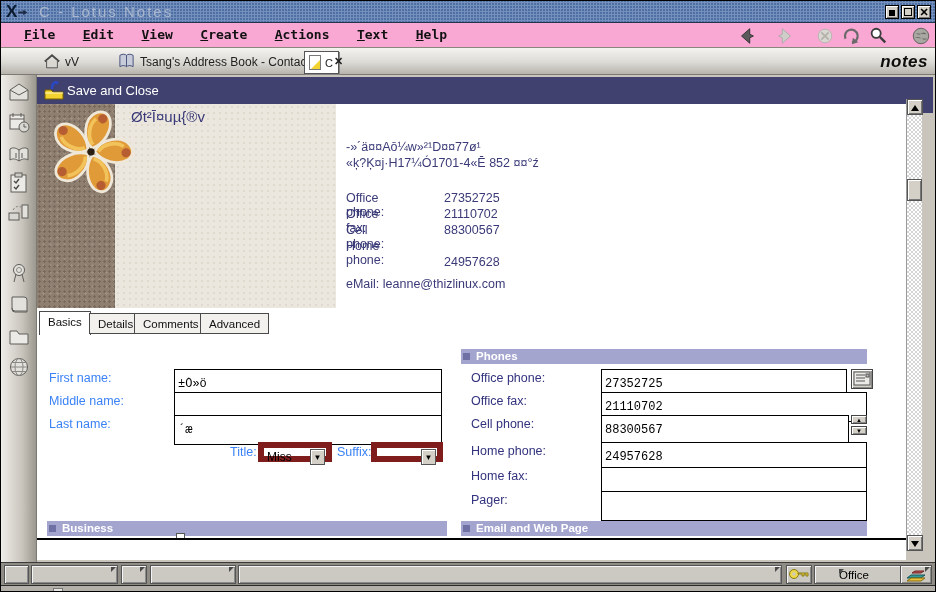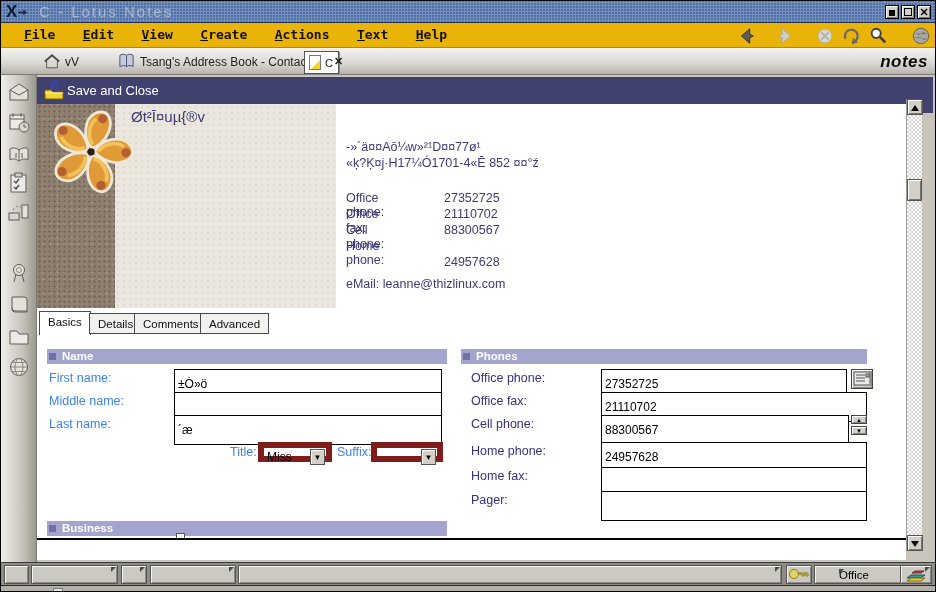--- a/index.html
+++ b/index.html
@@ -17,21 +17,21 @@
   #winmenu .pin { display:inline-block; width:9px; height:9px; background:#1a2a44; clip-path:polygon(0 40%,55% 40%,55% 20%,100% 50%,55% 80%,55% 60%,0 60%); vertical-align:middle; margin-left:1px; }
   #wtitle { left:38px; top:2px; font-size:15px; letter-spacing:2px; color:#a9b6cd; }
   .winbtn { top:4px; width:14px; height:14px; background:#d4d0c8; border:1px solid #000;
     box-shadow:inset 1px 1px 0 #fff, inset -1px -1px 0 #777; text-align:center; }
   .winbtn span { display:block; }
   #btn-min span { width:6px; height:6px; background:#000; margin:4px auto 0; }
   #btn-max span { width:8px; height:8px; border:1.5px solid #000; margin:2px auto 0; }
   #btn-close span { font-size:11px; font-weight:bold; line-height:12px; color:#000; }
 
   
-  #menubar { left:0; top:22px; width:936px; height:25px; background:#eab308; border-bottom:1px solid #8a867e; }
+  #menubar { left:0; top:22px; width:936px; height:25px; background:#f9a8d4; border-bottom:1px solid #8a867e; }
   .menu-item { display:inline-block; font-family:"DejaVu Sans Mono", monospace; font-weight:bold;
     font-size:13px; color:#111; margin-left:23px; line-height:24px; }
   .menu-item::first-letter { text-decoration:underline; }
   .navico { top:25px; width:22px; height:20px; }
 
   
   #tabbar { left:0; top:47px; width:936px; height:27px;
     background:linear-gradient(#f4f3f0,#dcdad5 55%,#b7b4ad); border-bottom:1px solid #7d7a74; }
   .tlabel { font-size:12px; color:#222; top:7px; }
   #doc-tab { left:303px; top:3px; width:35px; height:23px; background:#fff; border:1px solid #555;
@@ -71,21 +71,21 @@
   .ftab.active { top:207px; height:24px; background:#fff; border-bottom:none; font-weight:normal; }
 
   
   .sechdr { height:15px; background:#a3a5cf; color:#fff; font-weight:bold; font-size:11.5px; line-height:15px; }
   .sechdr i { position:absolute; left:2px; top:4px; width:7px; height:7px; background:#6f71a4; }
   .sechdr span { margin-left:15px; font-style:normal; }
 
   .flabel { font-size:12.5px; color:#3b82f6; }
   .flabel.blue { color:#32327e; }
   .finput { height:19px; background:#fff; border:1px solid #000; font-size:12px; color:#000;
-    font-family:Liberation Sans, sans-serif; padding:14px 3px; }
+    font-family:Liberation Mono, monospace; padding:14px 3px; }
   .dropdown { height:20px; background:#fff; border:6px solid #7f1d1d; }
   .dropdown .dval { position:absolute; left:3px; top:2px; font-size:12px; color:#000; }
   .dropbtn { position:absolute; right:1px; top:1px; width:15px; height:16px; background:#d4d0c8;
     border:1px solid #555; box-shadow:inset 1px 1px 0 #fff; font-size:8px; line-height:15px; text-align:center; color:#000; }
   .minibtn { background:#d4d0c8; border:1px solid #444; box-shadow:inset 1px 1px 0 #fff, inset -1px -1px 0 #888; }
   #clipline { left:0px; top:434px; width:869px; height:2px; background:#000; }
 
   
   #vscroll { left:905px; top:98px; width:16px; height:452px;
     background:repeating-conic-gradient(#ffffff 0 25%, #d4d4d4 0 50%) 0 0/4px 4px; border-left:1px solid #9a9a9a; }
@@ -296,23 +296,23 @@
           <span class="ivalue navytxt">24957628</span>
         </div>
       <span class="abs navytxt" style="top:137px">eMail: leanne@thizlinux.com</span>
     </div>
 
     <div class="abs ftab active" style="left:2px">Basics</div>
     <div class="abs ftab" style="left:52px">Details</div>
     <div class="abs ftab" style="left:97px">Comments</div>
     <div class="abs ftab" style="left:163px">Advanced</div>
 
-    <div class="abs sechdr" style="left:10px;top:245px;width:400px"><i></i><span>Name</span></div>
     <div class="abs sechdr" style="left:424px;top:245px;width:406px"><i></i><span>Phones</span></div>
     <div class="abs sechdr" style="left:10px;top:417px;width:400px"><i></i><span>Business</span></div>
+    <div class="abs sechdr" style="left:424px;top:417px;width:406px"><i></i><span>Email and Web Page</span></div>
 
     <span class="abs flabel" style="left:12px;top:267px">First name:</span>
     <input class="abs finput" style="left: 137px; top: 265px; width: 268px;" value="±Ó»ö">
     <span class="abs flabel" style="left:12px;top:290px">Middle name:</span>
     <input class="abs finput" style="left: 137px; top: 288px; width: 268px;" value="">
     <span class="abs flabel" style="left:12px;top:313px">Last name:</span>
     <input class="abs finput" style="left: 137px; top: 311px; width: 268px;" value="´æ">
 
     <span class="abs flabel" style="left:193px;top:341px">Title:</span>
     <div class="abs dropdown" style="left:221px;top:338px;width:74px">

